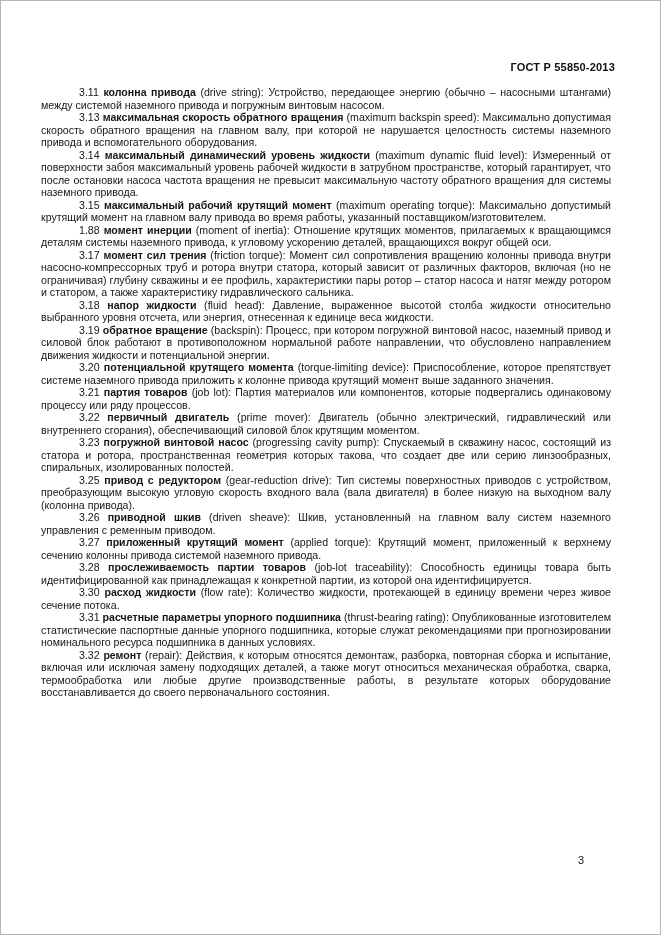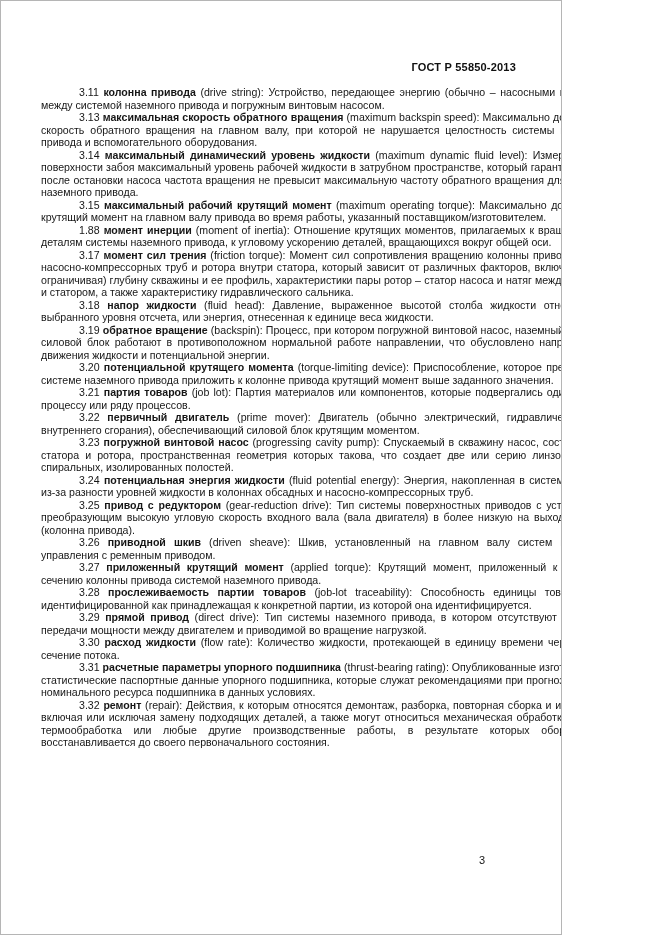--- a/index.html
+++ b/index.html
@@ -2,21 +2,21 @@
 <html><head>
 <meta charset="utf-8">
 <style>
   html, body {
     margin: 0;
     padding: 0;
     background: #ffffff;
   }
   .page {
     position: relative;
-    width: 562px;
+    width: 661px;
     height: 935px;
     background: #ffffff;
     border: 1px solid #b5b5b5;
     box-sizing: border-box;
     font-family: "Liberation Sans", sans-serif;
     color: #161616;
     overflow: hidden;
   }
   .doc-header {
     position: absolute;
@@ -67,26 +67,24 @@
       <p class="entry"><span>3.14 </span><b>максимальный динамический уровень жидкости</b><span> (maximum dynamic fluid level): </span><span>Измеренный от поверхности забоя максимальный уровень рабочей жидкости в затрубном пространстве, который гарантирует, что после остановки насоса частота вращения не превысит максимальную частоту обратного вращения для системы наземного привода.</span></p>
       <p class="entry"><span>3.15 </span><b>максимальный рабочий крутящий момент</b><span> (maximum operating torque): </span><span>Максимально допустимый крутящий момент на главном валу привода во время работы, указанный поставщиком/изготовителем.</span></p>
       <p class="entry"><span>1.88 </span><b>момент инерции</b><span> (moment of inertia): </span><span>Отношение крутящих моментов, прилагаемых к вращающимся деталям системы наземного привода, к угловому ускорению деталей, вращающихся вокруг общей оси.</span></p>
       <p class="entry"><span>3.17 </span><b>момент сил трения</b><span> (friction torque): </span><span>Момент сил сопротивления вращению колонны привода внутри насосно-компрессорных труб и ротора внутри статора, который зависит от различных факторов, включая (но не ограничивая) глубину скважины и ее профиль, характеристики пары ротор – статор насоса и натяг между ротором и статором, а также характеристику гидравлического сальника.</span></p>
       <p class="entry"><span>3.18 </span><b>напор жидкости</b><span> (fluid head): </span><span>Давление, выраженное высотой столба жидкости относительно выбранного уровня отсчета, или энергия, отнесенная к единице веса жидкости.</span></p>
       <p class="entry"><span>3.19 </span><b>обратное вращение</b><span> (backspin): </span><span>Процесс, при котором погружной винтовой насос, наземный привод и силовой блок работают в противоположном нормальной работе направлении, что обусловлено направлением движения жидкости и потенциальной энергии.</span></p>
       <p class="entry"><span>3.20 </span><b>потенциальной крутящего момента</b><span> (torque-limiting device): </span><span>Приспособление, которое препятствует системе наземного привода приложить к колонне привода крутящий момент выше заданного значения.</span></p>
       <p class="entry"><span>3.21 </span><b>партия товаров</b><span> (job lot): </span><span>Партия материалов или компонентов, которые подвергались одинаковому процессу или ряду процессов.</span></p>
       <p class="entry"><span>3.22 </span><b>первичный двигатель</b><span> (prime mover): </span><span>Двигатель (обычно электрический, гидравлический или внутреннего сгорания), обеспечивающий силовой блок крутящим моментом.</span></p>
       <p class="entry"><span>3.23 </span><b>погружной винтовой насос</b><span> (progressing cavity pump): </span><span>Спускаемый в скважину насос, состоящий из статора и ротора, пространственная геометрия которых такова, что создает две или серию линзообразных, спиральных, изолированных полостей.</span></p>
-      <p class="entry"><span>3.24 </span><b>потенциальная энергия жидкости</b><span> (fluid potential energy): </span><span>Энергия, накопленная в системе добычи из-за разности уровней жидкости в колоннах обсадных и насосно-компрессорных труб.</span></p>
       <p class="entry"><span>3.25 </span><b>привод с редуктором</b><span> (gear-reduction drive): </span><span>Тип системы поверхностных приводов с устройством, преобразующим высокую угловую скорость входного вала (вала двигателя) в более низкую на выходном валу (колонна привода).</span></p>
       <p class="entry"><span>3.26 </span><b>приводной шкив</b><span> (driven sheave): </span><span>Шкив, установленный на главном валу систем наземного управления с ременным приводом.</span></p>
       <p class="entry"><span>3.27 </span><b>приложенный крутящий момент</b><span> (applied torque): </span><span>Крутящий момент, приложенный к верхнему сечению колонны привода системой наземного привода.</span></p>
       <p class="entry"><span>3.28 </span><b>прослеживаемость партии товаров</b><span> (job-lot traceability): </span><span>Способность единицы товара быть идентифицированной как принадлежащая к конкретной партии, из которой она идентифицируется.</span></p>
-      <p class="entry"><span>3.29 </span><b>прямой привод</b><span> (direct drive): </span><span>Тип системы наземного привода, в котором отсутствуют элементы передачи мощности между двигателем и приводимой во вращение нагрузкой.</span></p>
       <p class="entry"><span>3.30 </span><b>расход жидкости</b><span> (flow rate): </span><span>Количество жидкости, протекающей в единицу времени через живое сечение потока.</span></p>
       <p class="entry"><span>3.31 </span><b>расчетные параметры упорного подшипника</b><span> (thrust-bearing rating): </span><span>Опубликованные изготовителем статистические паспортные данные упорного подшипника, которые служат рекомендациями при прогнозировании номинального ресурса подшипника в данных условиях.</span></p>
       <p class="entry"><span>3.32 </span><b>ремонт</b><span> (repair): </span><span>Действия, к которым относятся демонтаж, разборка, повторная сборка и испытание, включая или исключая замену подходящих деталей, а также могут относиться механическая обработка, сварка, термообработка или любые другие производственные работы, в результате которых оборудование восстанавливается до своего первоначального состояния.</span></p>
     </div>
   <div class="page-footer">
     <span>3</span>
   </div>
 </div>
 
 </body></html>

